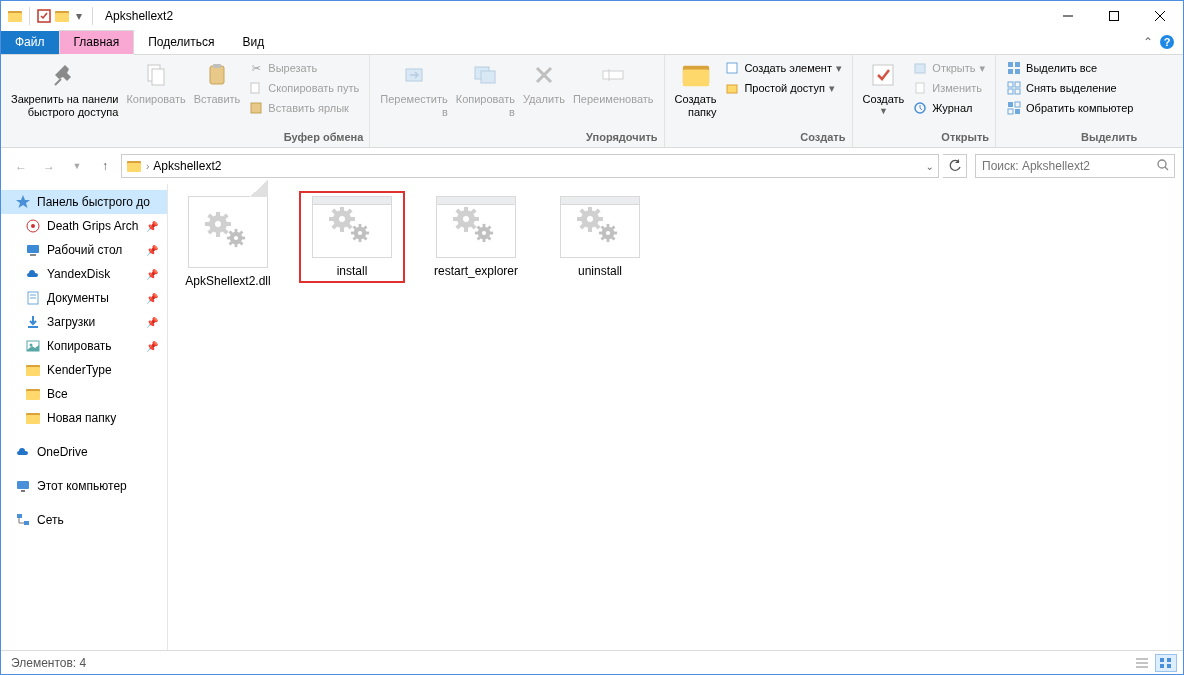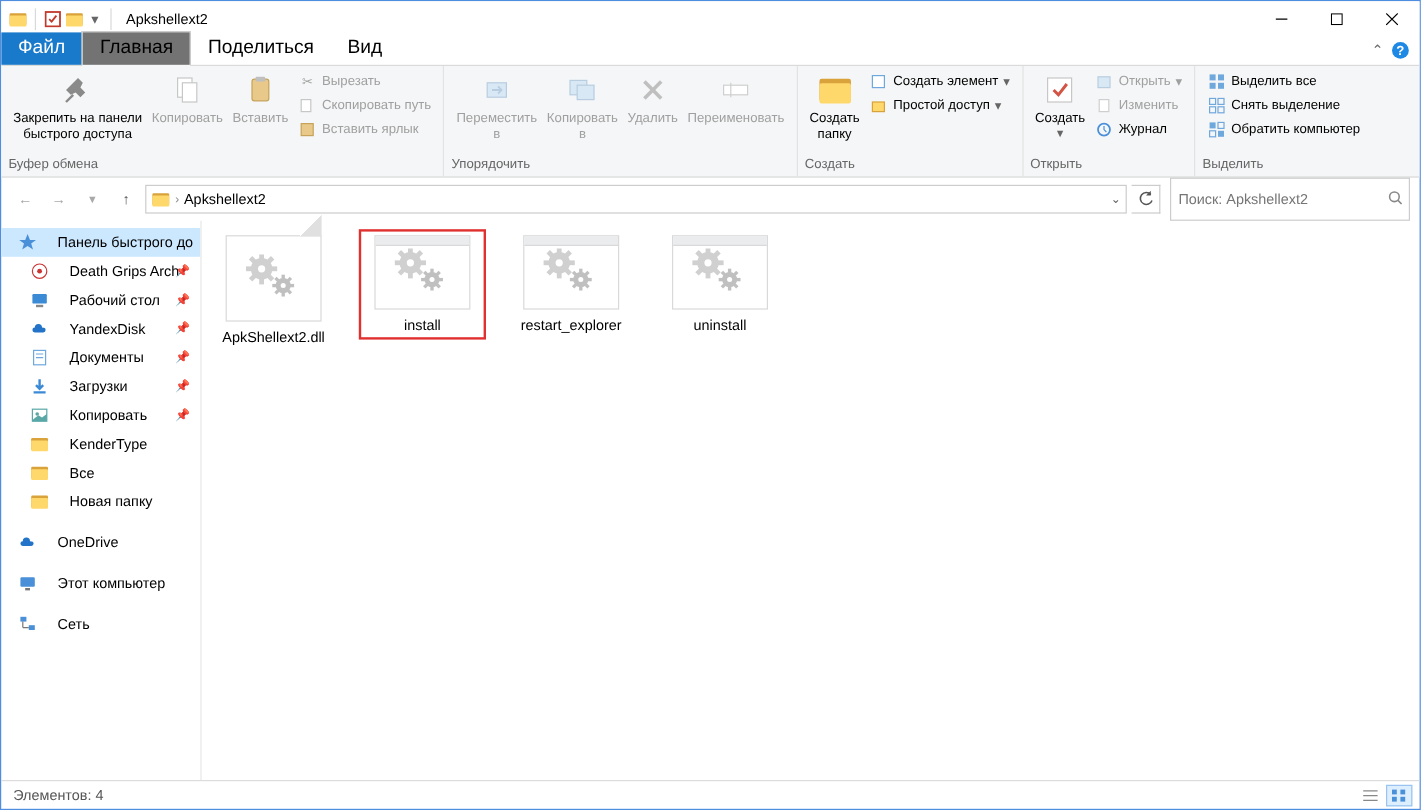--- a/index.html
+++ b/index.html
@@ -9,57 +9,57 @@
 .titlebar { height: 30px; background: #fff; display: flex; align-items: center; position: relative; }
 .qat { display: flex; align-items: center; height: 100%; padding-left: 6px; gap: 2px; }
 .qat .folder-ico { width: 16px; height: 16px; }
 .qat-sep { width: 1px; height: 18px; background: #d9d9d9; margin: 0 4px; }
 .title-text { margin-left: 6px; font-size: 12px; }
 .win-controls { position: absolute; right: 0; top: 0; display: flex; height: 100%; }
 .win-btn { width: 46px; height: 100%; display: flex; align-items: center; justify-content: center; cursor: default; }
 
 
 .tabstrip { height: 24px; display: flex; align-items: flex-end; background: #fff; border-bottom: 1px solid #dadada; position: relative; }
-.tab { padding: 4px 14px 5px; font-size: 16px; cursor: default; margin-top: 26px; }
+.tab { padding: 4px 14px 5px; font-size: 12px; cursor: default; margin-top: 26px; }
 .tab.file { background: #1979ca; color: #fff; }
-.tab.active { border: 1px solid #dadada; border-bottom: 1px solid #f5f6f7; background: #737373; position: relative; top: 1px; }
+.tab.active { border: 1px solid #dadada; border-bottom: 1px solid #f5f6f7; background: #f9a8d4; position: relative; top: 1px; }
 .tabstrip .chevron { position: absolute; right: 30px; top: 4px; color: #6a6a6a; }
 .tabstrip .help { position: absolute; right: 8px; top: 3px; }
 
 
 .ribbon { height: 93px; background: #f5f6f7; display: flex; border-bottom: 1px solid #dadada; }
 .group { border-right: 1px solid #e2e3e3; display: flex; flex-direction: column; justify-content: space-between; padding: 2px 6px 2px 6px; }
 .group-body { display: flex; align-items: flex-start; flex: 1; }
-.group-label { text-align: left; font-size: 11px; color: #666; padding: 1px 0 2px; }
+.group-label { text-align: right; font-size: 11px; color: #666; padding: 1px 0 2px; font-weight: bold; }
 .big-btn { display: flex; flex-direction: column; align-items: center; justify-content: flex-start; padding: 2px 4px; cursor: default; min-width: 44px; }
 .big-btn .ico { width: 32px; height: 32px; display: flex; align-items: center; justify-content: center; margin-bottom: 2px; }
-.big-btn .lbl { font-size: 11px; text-align: center; line-height: 1.15; }
+.big-btn .lbl { font-size: 11px; text-align: right; line-height: 1.15; }
 .big-btn.disabled .lbl { color: #a0a0a0; }
 .small-col { display: flex; flex-direction: column; gap: 2px; padding-top: 2px; }
 .small-btn { display: flex; align-items: center; gap: 4px; font-size: 11px; padding: 1px 4px; cursor: default; white-space: nowrap; }
 .small-btn.disabled { color: #a0a0a0; }
 .small-btn .sico { width: 16px; height: 16px; display: inline-flex; align-items: center; justify-content: center; }
 
 
 .addrbar { height: 36px; display: flex; align-items: center; padding: 4px 8px; gap: 4px; }
 .nav-btn { width: 24px; height: 24px; display: flex; align-items: center; justify-content: center; color: #a9a9a9; cursor: default; }
 .nav-btn.enabled { color: #555; }
 .addr-box { flex: 1; height: 24px; border: 1px solid #cccccc; display: flex; align-items: center; position: relative; }
 .addr-box .folder-ico { width: 16px; height: 16px; margin: 0 4px; }
 .addr-crumb { padding: 0 4px; font-size: 12px; }
 .addr-box .dd { position: absolute; right: 4px; color: #666; }
 .addr-refresh { width: 24px; height: 24px; border: 1px solid #cccccc; border-left: none; display: flex; align-items: center; justify-content: center; color: #555; }
-.search-box { width: 200px; height: 36px; border: 1px solid #cccccc; display: flex; align-items: center; position: relative; margin-left: 4px; }
+.search-box { width: 200px; height: 24px; border: 1px solid #cccccc; display: flex; align-items: center; position: relative; margin-left: 4px; }
 .search-box input { border: none; outline: none; width: 100%; padding: 0 22px 0 6px; font-size: 12px; color: #777; background: transparent; }
 .search-box .sico { position: absolute; right: 4px; color: #888; }
 
 
 .main { display: flex; height: 466px; }
 .sidebar { width: 166px; overflow: hidden; padding-top: 6px; }
-.sb-item { display: flex; align-items: center; height: 24px; padding-left: 24px; gap: 17px; font-size: 12px; white-space: nowrap; position: relative; cursor: default; }
+.sb-item { display: flex; align-items: center; height: 24px; padding-left: 24px; gap: 6px; font-size: 12px; white-space: nowrap; position: relative; cursor: default; }
 .sb-item.header { padding-left: 14px; font-weight: normal; }
 .sb-item.active { background: #cce8ff; }
 .sb-item .pin { position: absolute; right: 8px; color: #7a7a7a; font-size: 10px; }
 .sb-item .ico16 { width: 16px; height: 16px; display: inline-flex; align-items: center; justify-content: center; }
 .sb-spacer { height: 10px; }
 
 .content { flex: 1; border-left: 1px solid #e6e6e6; padding: 12px; display: flex; gap: 28px; align-items: flex-start; }
 .file-item { width: 96px; display: flex; flex-direction: column; align-items: center; gap: 6px; cursor: default; }
 .file-item .thumb { width: 80px; height: 62px; border: 1px solid #d9d9d9; background: #fff; position: relative; display: flex; align-items: center; justify-content: center; }
 .file-item .thumb .topbar { position: absolute; top: 0; left: 0; right: 0; height: 8px; background: #eaeced; border-bottom: 1px solid #d9d9d9; }

